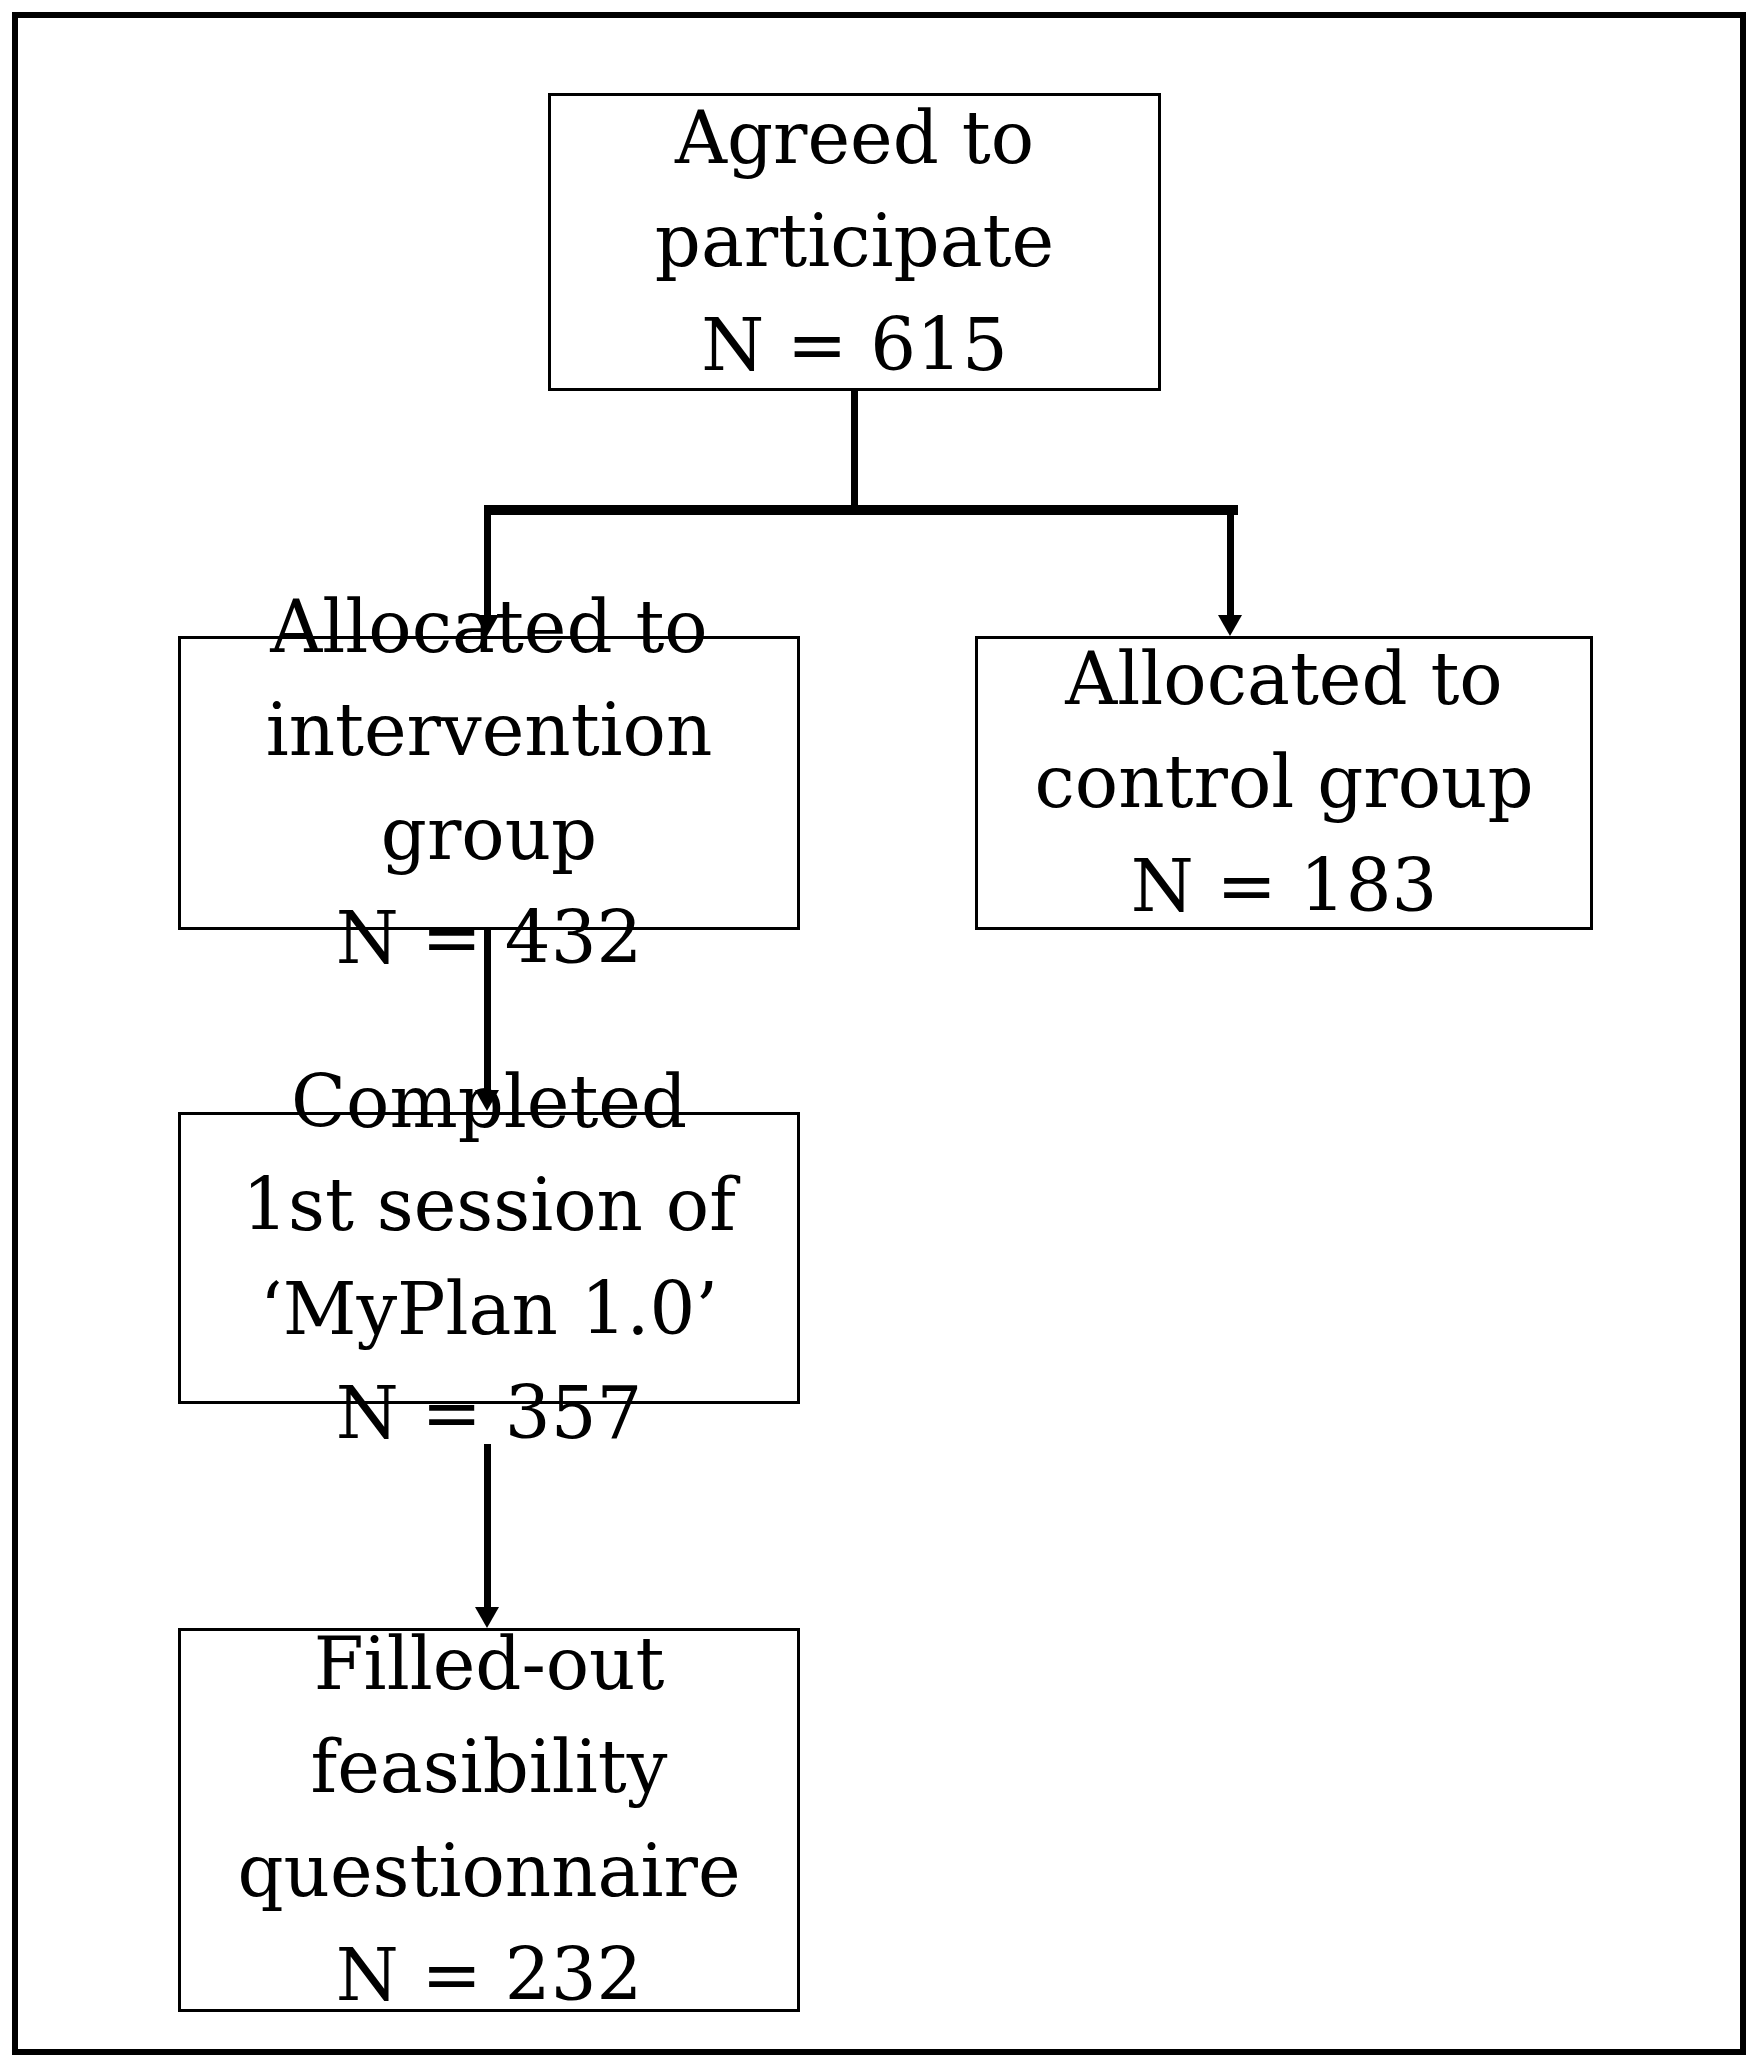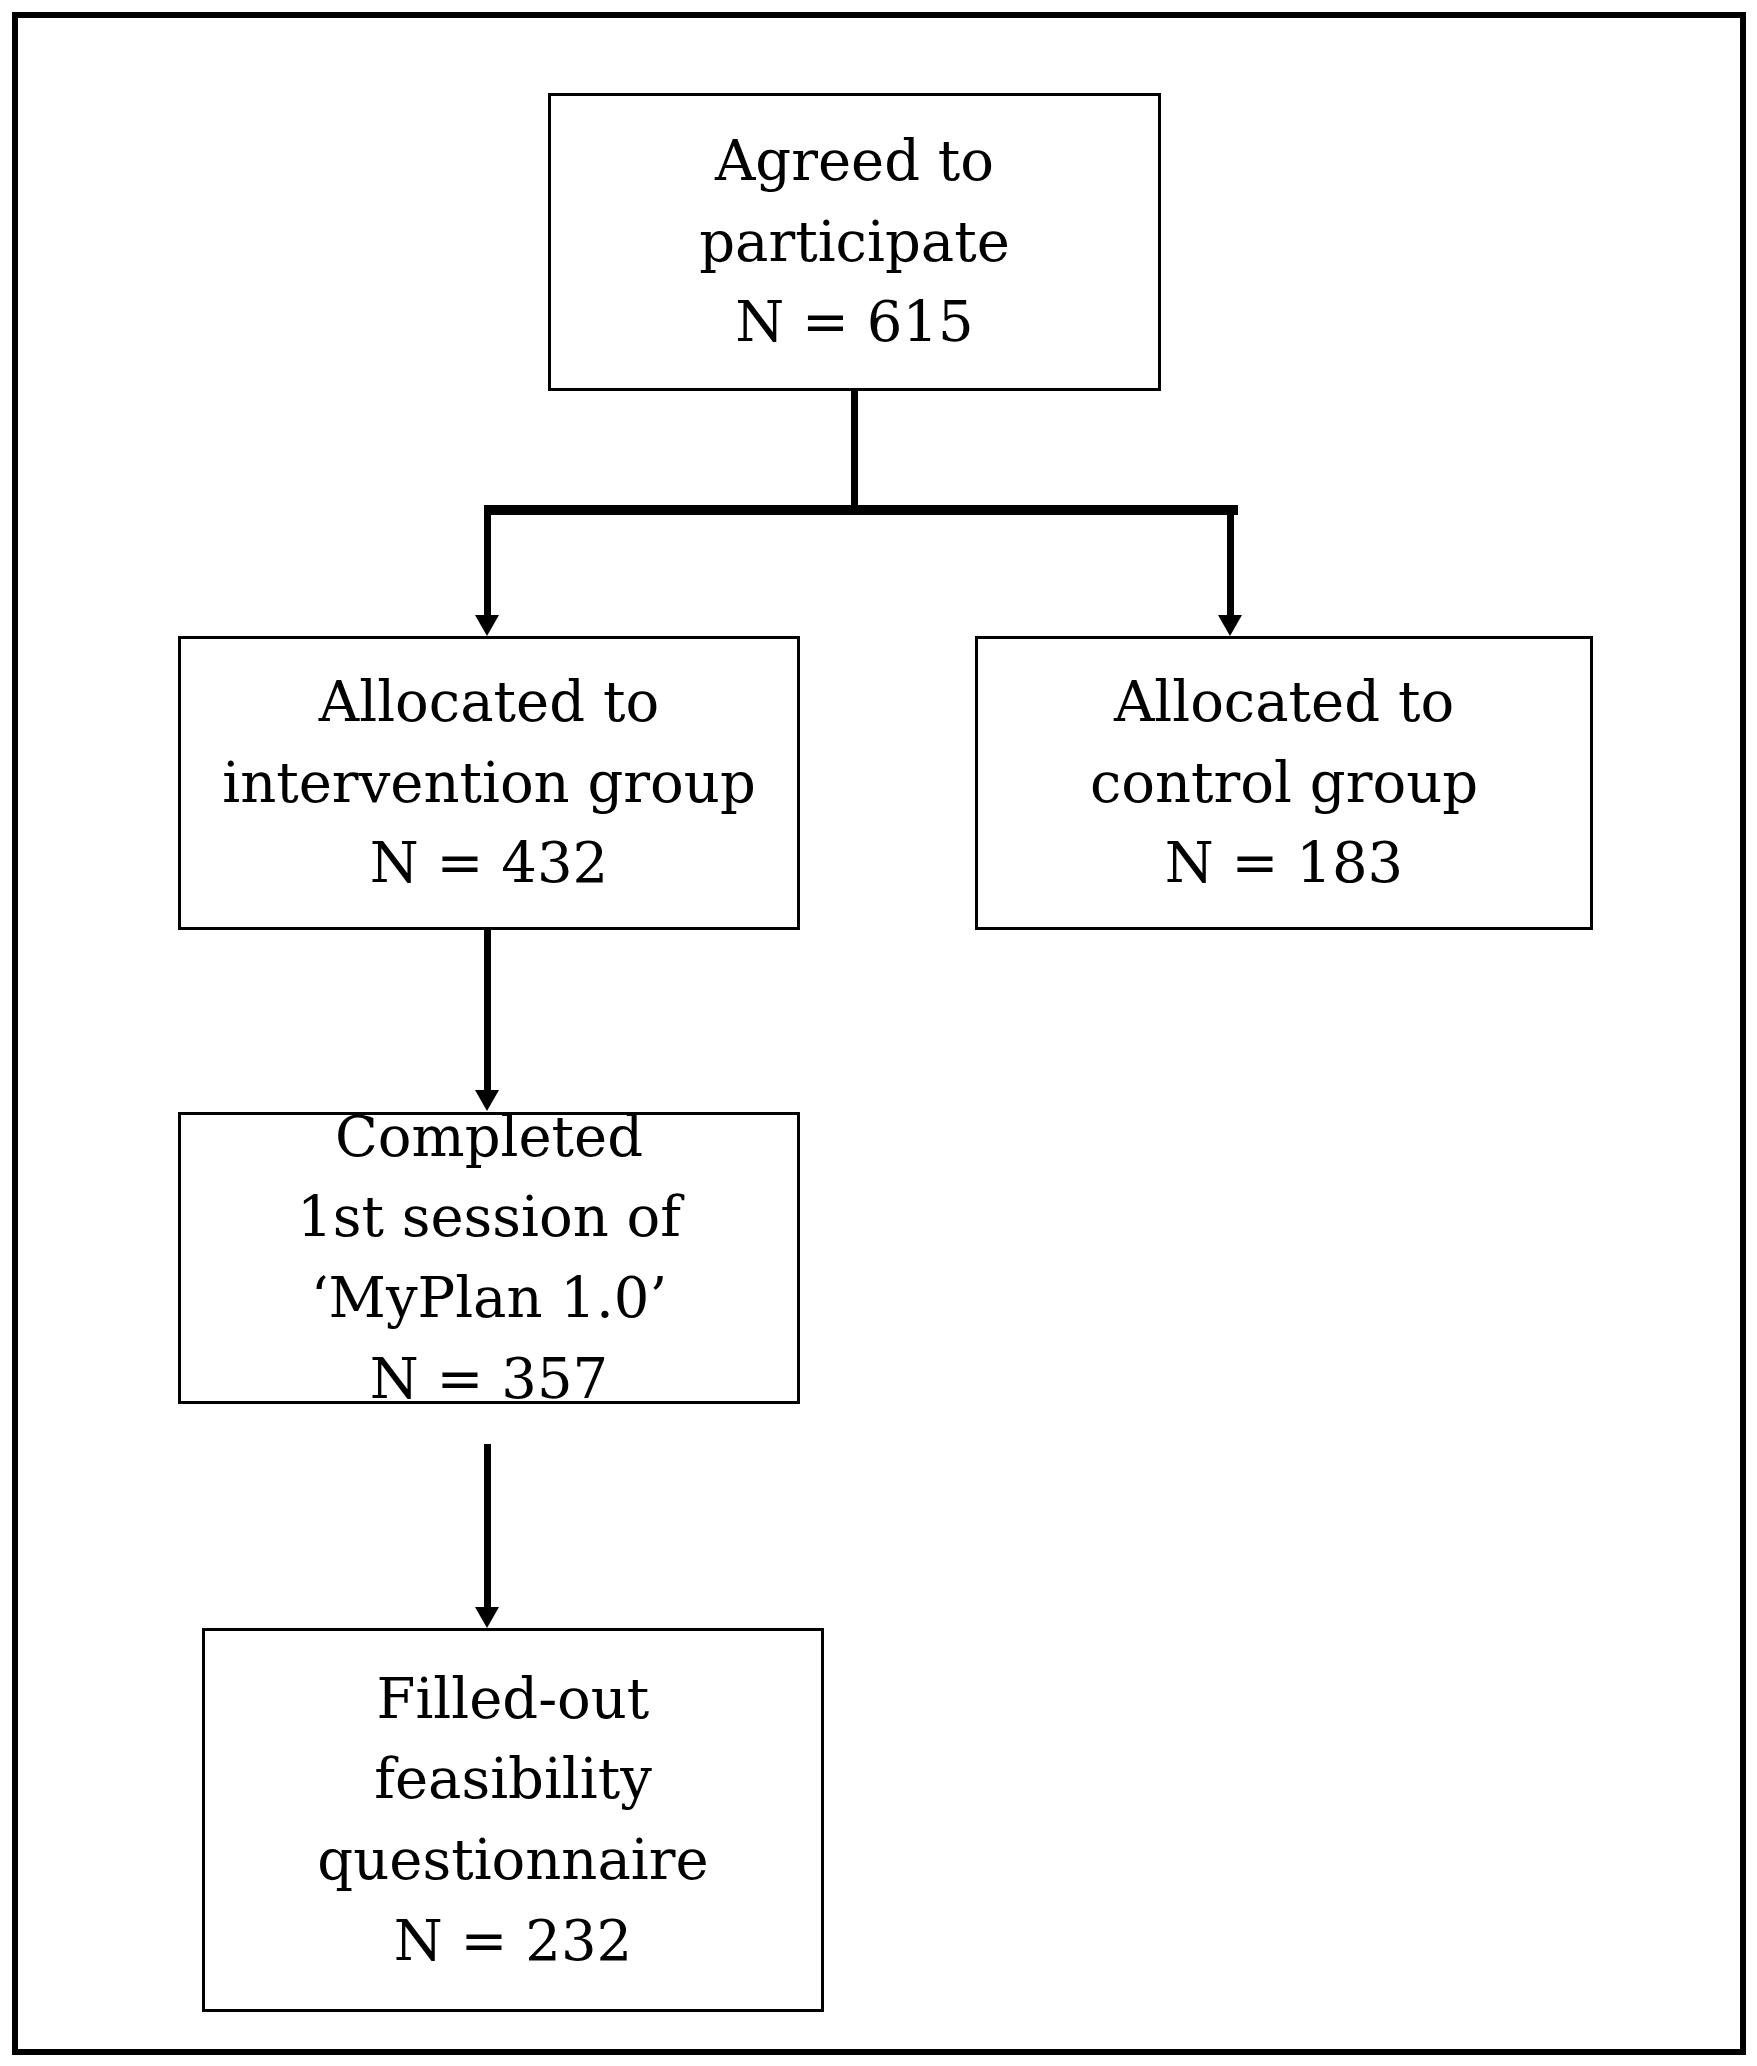--- a/index.html
+++ b/index.html
@@ -21,38 +21,38 @@
   }
   .node {
     position: absolute;
     box-sizing: border-box;
     border: 3.3px solid #000000;
     background: #ffffff;
     display: flex;
     align-items: center;
     justify-content: center;
     text-align: center;
-    font-size: 56px;
+    font-size: 72px;
     line-height: 1.44;
     white-space: pre-line;
   }
   .line { position: absolute; background: #000000; }
   .head {
     position: absolute;
     width: 0; height: 0;
     border-left: 12.4px solid transparent;
     border-right: 12.4px solid transparent;
     border-top: 21.5px solid #000000;
   }
   
   .n-agreed        { left: 548px;  top: 93px;  width: 613px; height: 298px; }
   .n-intervention  { left: 178px;  top: 636px;  width: 622px; height: 294px; }
   .n-control       { left: 975px; top: 636px;  width: 618px; height: 294px; }
   .n-session       { left: 178px;  top: 1112px; width: 622px; height: 292px; }
-  .n-questionnaire { left: 178px;  top: 1628px; width: 622px; height: 384px; margin-left: 24px; }
+  .n-questionnaire { left: 178px;  top: 1628px; width: 622px; height: 384px; }
   
   .c-stem       { left: 851px; top: 389px;  width: 6.6px;   height: 121px; }
   .c-bar        { left: 484px;  top: 505px;  width: 754px; height: 10px;  }
   .c-drop-left  { left: 484px;  top: 505px;  width: 6.6px;   height: 112px; }
   .h-drop-left  { left: 475px;  top: 615px;  }
   .c-drop-right { left: 1227px; top: 505px;  width: 6.6px;   height: 112px; }
   .h-drop-right { left: 1218px; top: 615px;  }
   .c-arrow2     { left: 484px;  top: 929px; width: 6.6px;   height: 162px; }
   .h-arrow2     { left: 475px;  top: 1090px; }
   .c-arrow3     { left: 484px;  top: 1444px; width: 6.6px;   height: 164px; }

